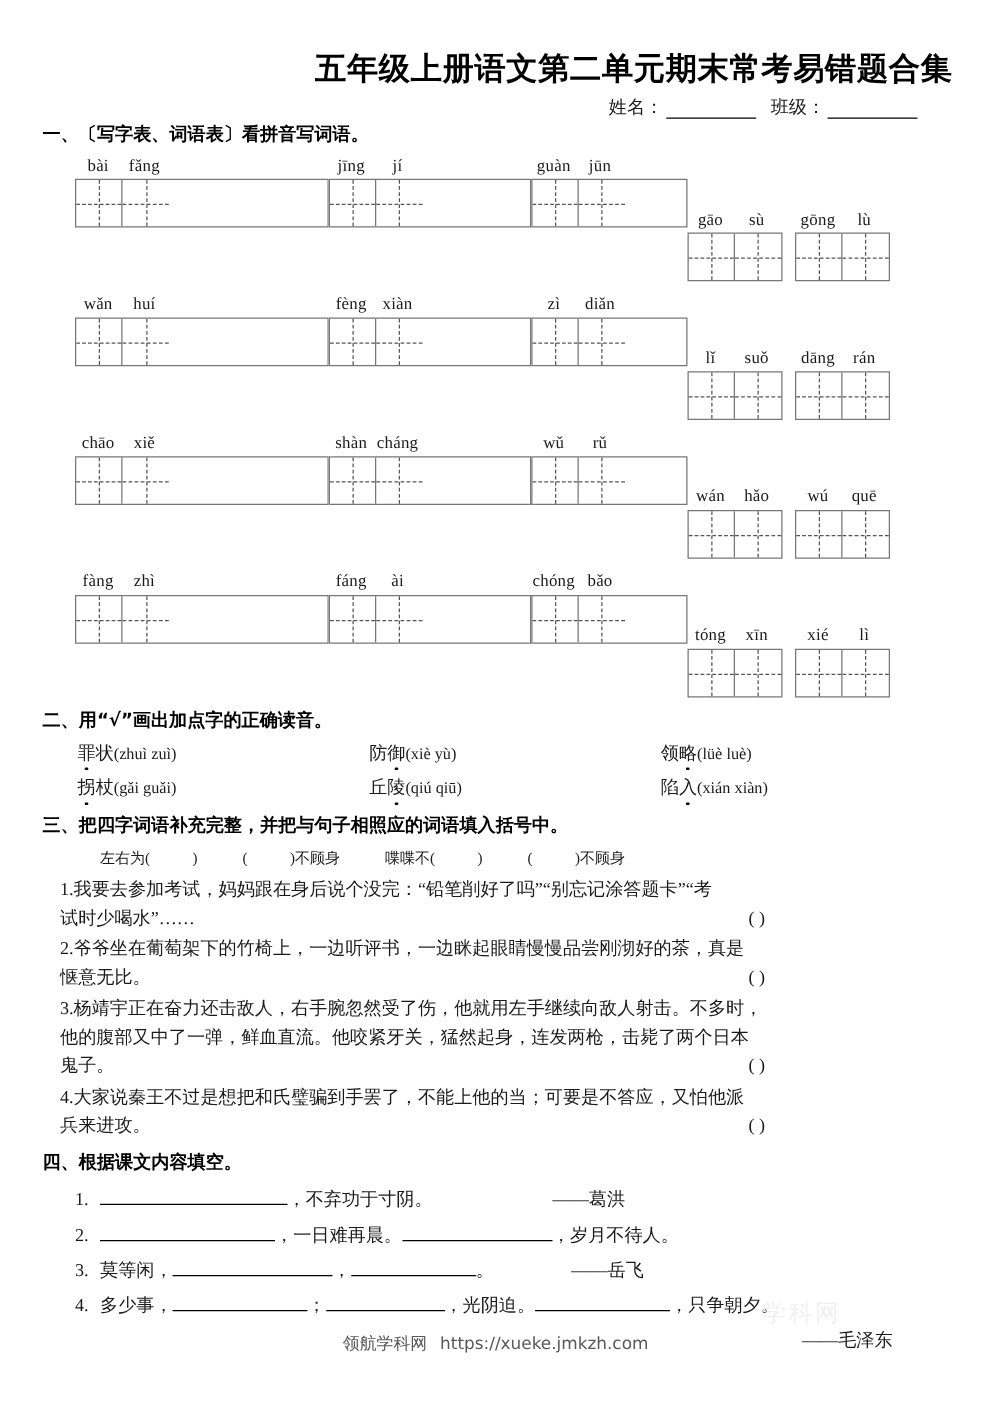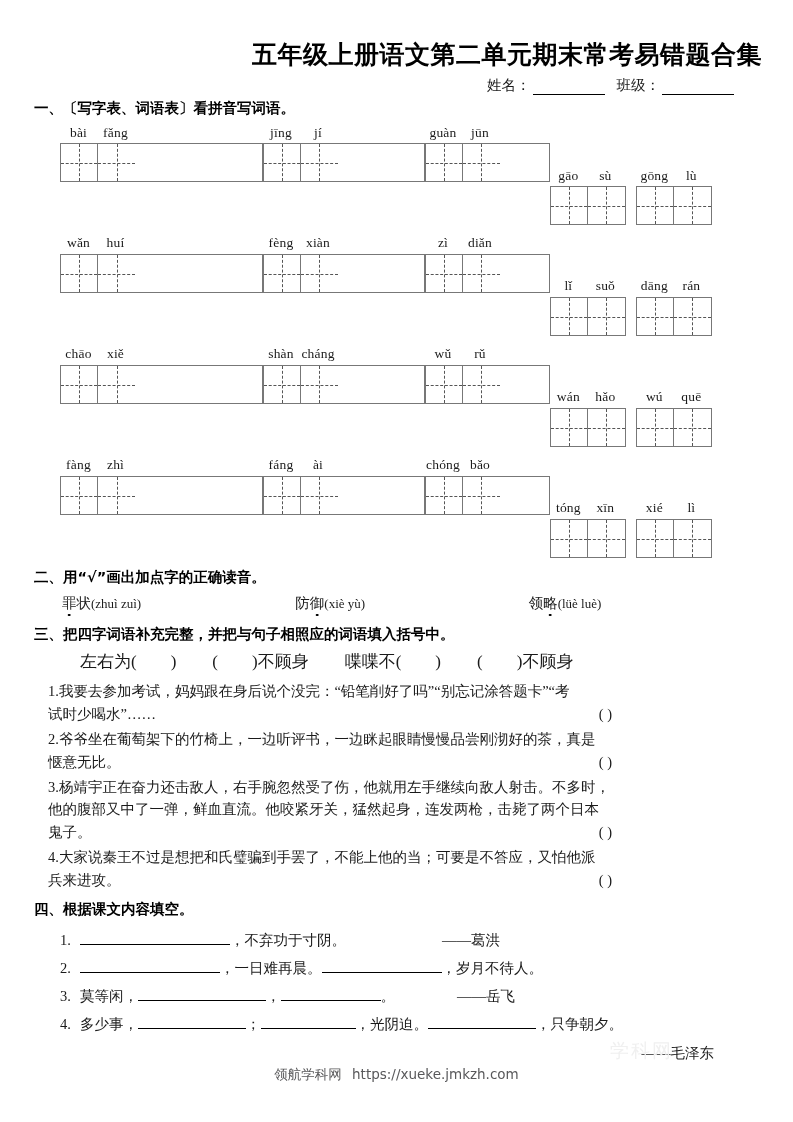--- a/index.html
+++ b/index.html
@@ -161,21 +161,21 @@
   }
   .sec2-item .py-opt {
     font-family: "Liberation Serif", "DejaVu Serif", serif;
     font-size: 13px;
   }
 
   
   .idioms {
     display: flex;
     padding-left: 46px;
-    font-size: 17px;
+    font-size: 12px;
     margin: 2px 0 6px 0;
     line-height: 1.4;
   }
   .idiom { white-space: nowrap; }
   .idiom.sp1 { margin-right: 36px; }
   .idiom.sp2 { margin-right: 36px; }
   .idiom.sp3 { margin-right: 36px; }
   .blank-paren { letter-spacing: 0; }
   .gap-in { display: inline-block; width: 34px; }
 
@@ -517,20 +517,25 @@
         </div>
       </div>
 
     <div class="sec-h">二、用“√”画出加点字的正确读音。</div>
     <div class="sec2-grid" id="sec2-grid">
         <div class="sec2-row">
           <div class="sec2-item"><span class="dotchar">罪</span><span>状</span><span class="py-opt">(zhuì  zuì)</span></div>
           <div class="sec2-item"><span>防</span><span class="dotchar">御</span><span class="py-opt">(xiè  yù)</span></div>
           <div class="sec2-item"><span>领</span><span class="dotchar">略</span><span class="py-opt">(lüè  luè)</span></div>
         </div>
+        <div class="sec2-row">
+          <div class="sec2-item"><span class="dotchar">拐</span><span>杖</span><span class="py-opt">(gǎi  guǎi)</span></div>
+          <div class="sec2-item"><span>丘</span><span class="dotchar">陵</span><span class="py-opt">(qiú  qiū)</span></div>
+          <div class="sec2-item"><span>陷</span><span class="dotchar">入</span><span class="py-opt">(xián  xiàn)</span></div>
+        </div>
       </div>
 
     <div class="sec-h">三、把四字词语补充完整，并把与句子相照应的词语填入括号中。</div>
     <div class="idioms" id="idioms">
         <div class="idiom sp1"><span>左右为</span><span class="blank-paren">(<span class="gap-in"></span>)</span><span></span></div>
         <div class="idiom sp2"><span></span><span class="blank-paren">(<span class="gap-in"></span>)</span><span>不顾身</span></div>
         <div class="idiom sp3"><span>喋喋不</span><span class="blank-paren">(<span class="gap-in"></span>)</span><span></span></div>
         <div class="idiom sp4"><span></span><span class="blank-paren">(<span class="gap-in"></span>)</span><span>不顾身</span></div>
       </div>
     <div id="questions">

